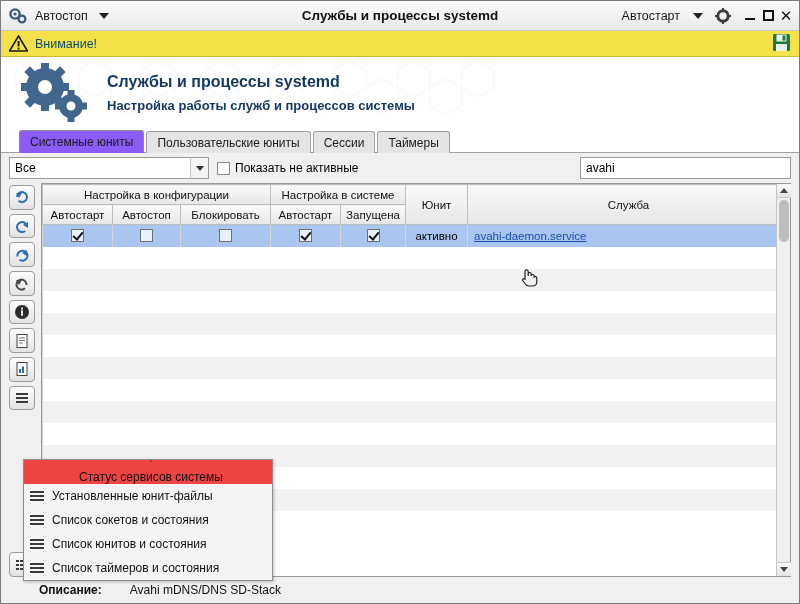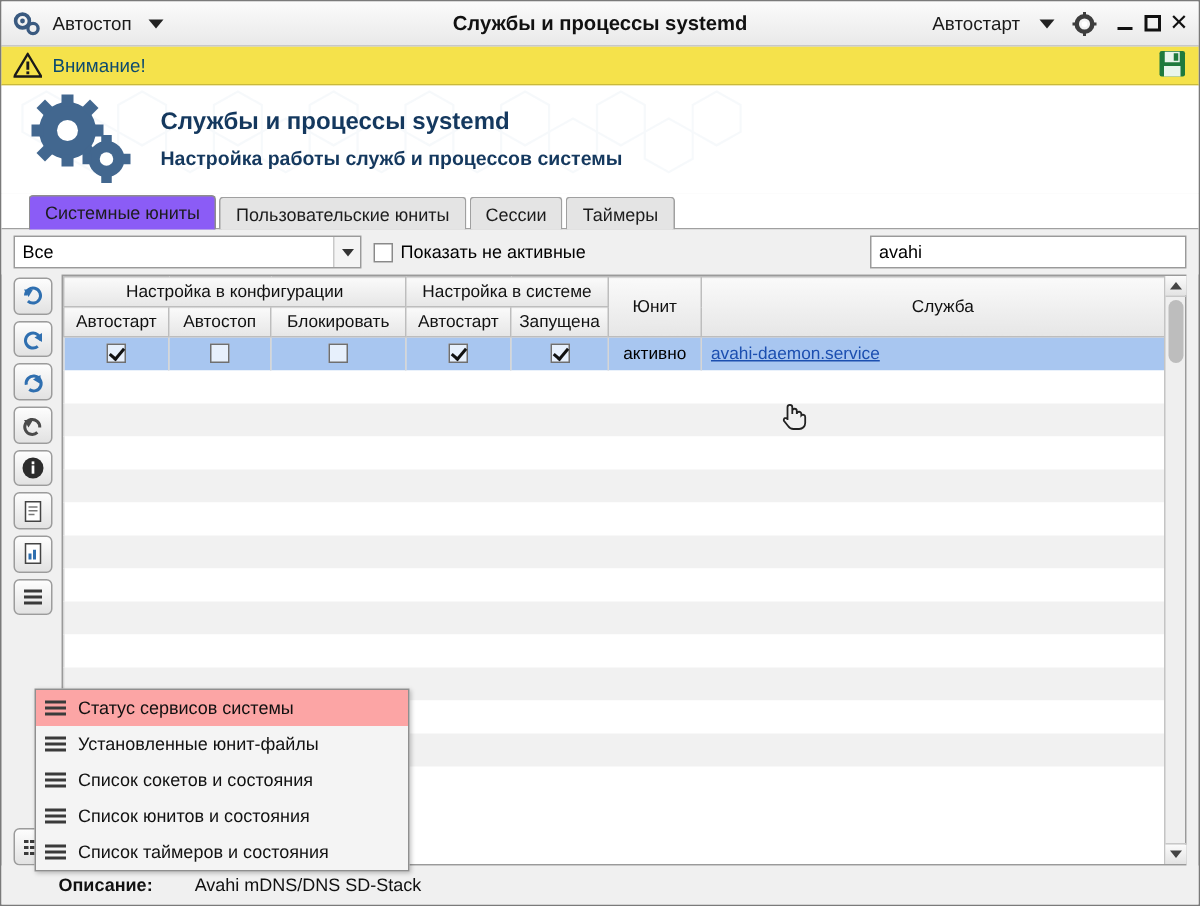--- a/index.html
+++ b/index.html
@@ -99,21 +99,21 @@
 
   
   .filterbar {
     flex: 0 0 30px;
     display: flex; align-items: center;
     padding: 4px 8px 4px 8px;
     gap: 8px;
     background: #f0f0f0;
   }
   .combo {
-    width: 232px; height: 22px;
+    width: 200px; height: 22px;
     background: #fff; border: 1px solid #9a9a9a;
     display: flex; align-items: center;
     padding: 0 0 0 5px;
     font-size: 12px;
   }
   .combo .arrow-box {
     margin-left: auto; width: 18px; height: 20px;
     display: flex; align-items: center; justify-content: center;
     border-left: 1px solid #c9c9c9; background: #f4f4f4;
   }
@@ -197,21 +197,21 @@
     width: 250px;
     background: #f4f4f4;
     border: 1px solid #8f8f8f;
     box-shadow: 1px 1px 3px rgba(0,0,0,.25);
     z-index: 30;
   }
   .popup-item {
     height: 24px; display: flex; align-items: center;
     padding-left: 6px; gap: 8px; font-size: 12px; color: #111;
   }
-  .popup-item.sel { background: #fca5a5; }
+  .popup-item.sel { background: #ef4444; flex-direction: column; }
 
   
   .statusbar {
     flex: 0 0 26px; height: 26px;
     display: flex; align-items: center;
     padding-left: 38px; gap: 28px;
     font-size: 12px; color: #111;
     background: #f0f0f0;
   }
   .status-label { font-weight: bold; }

